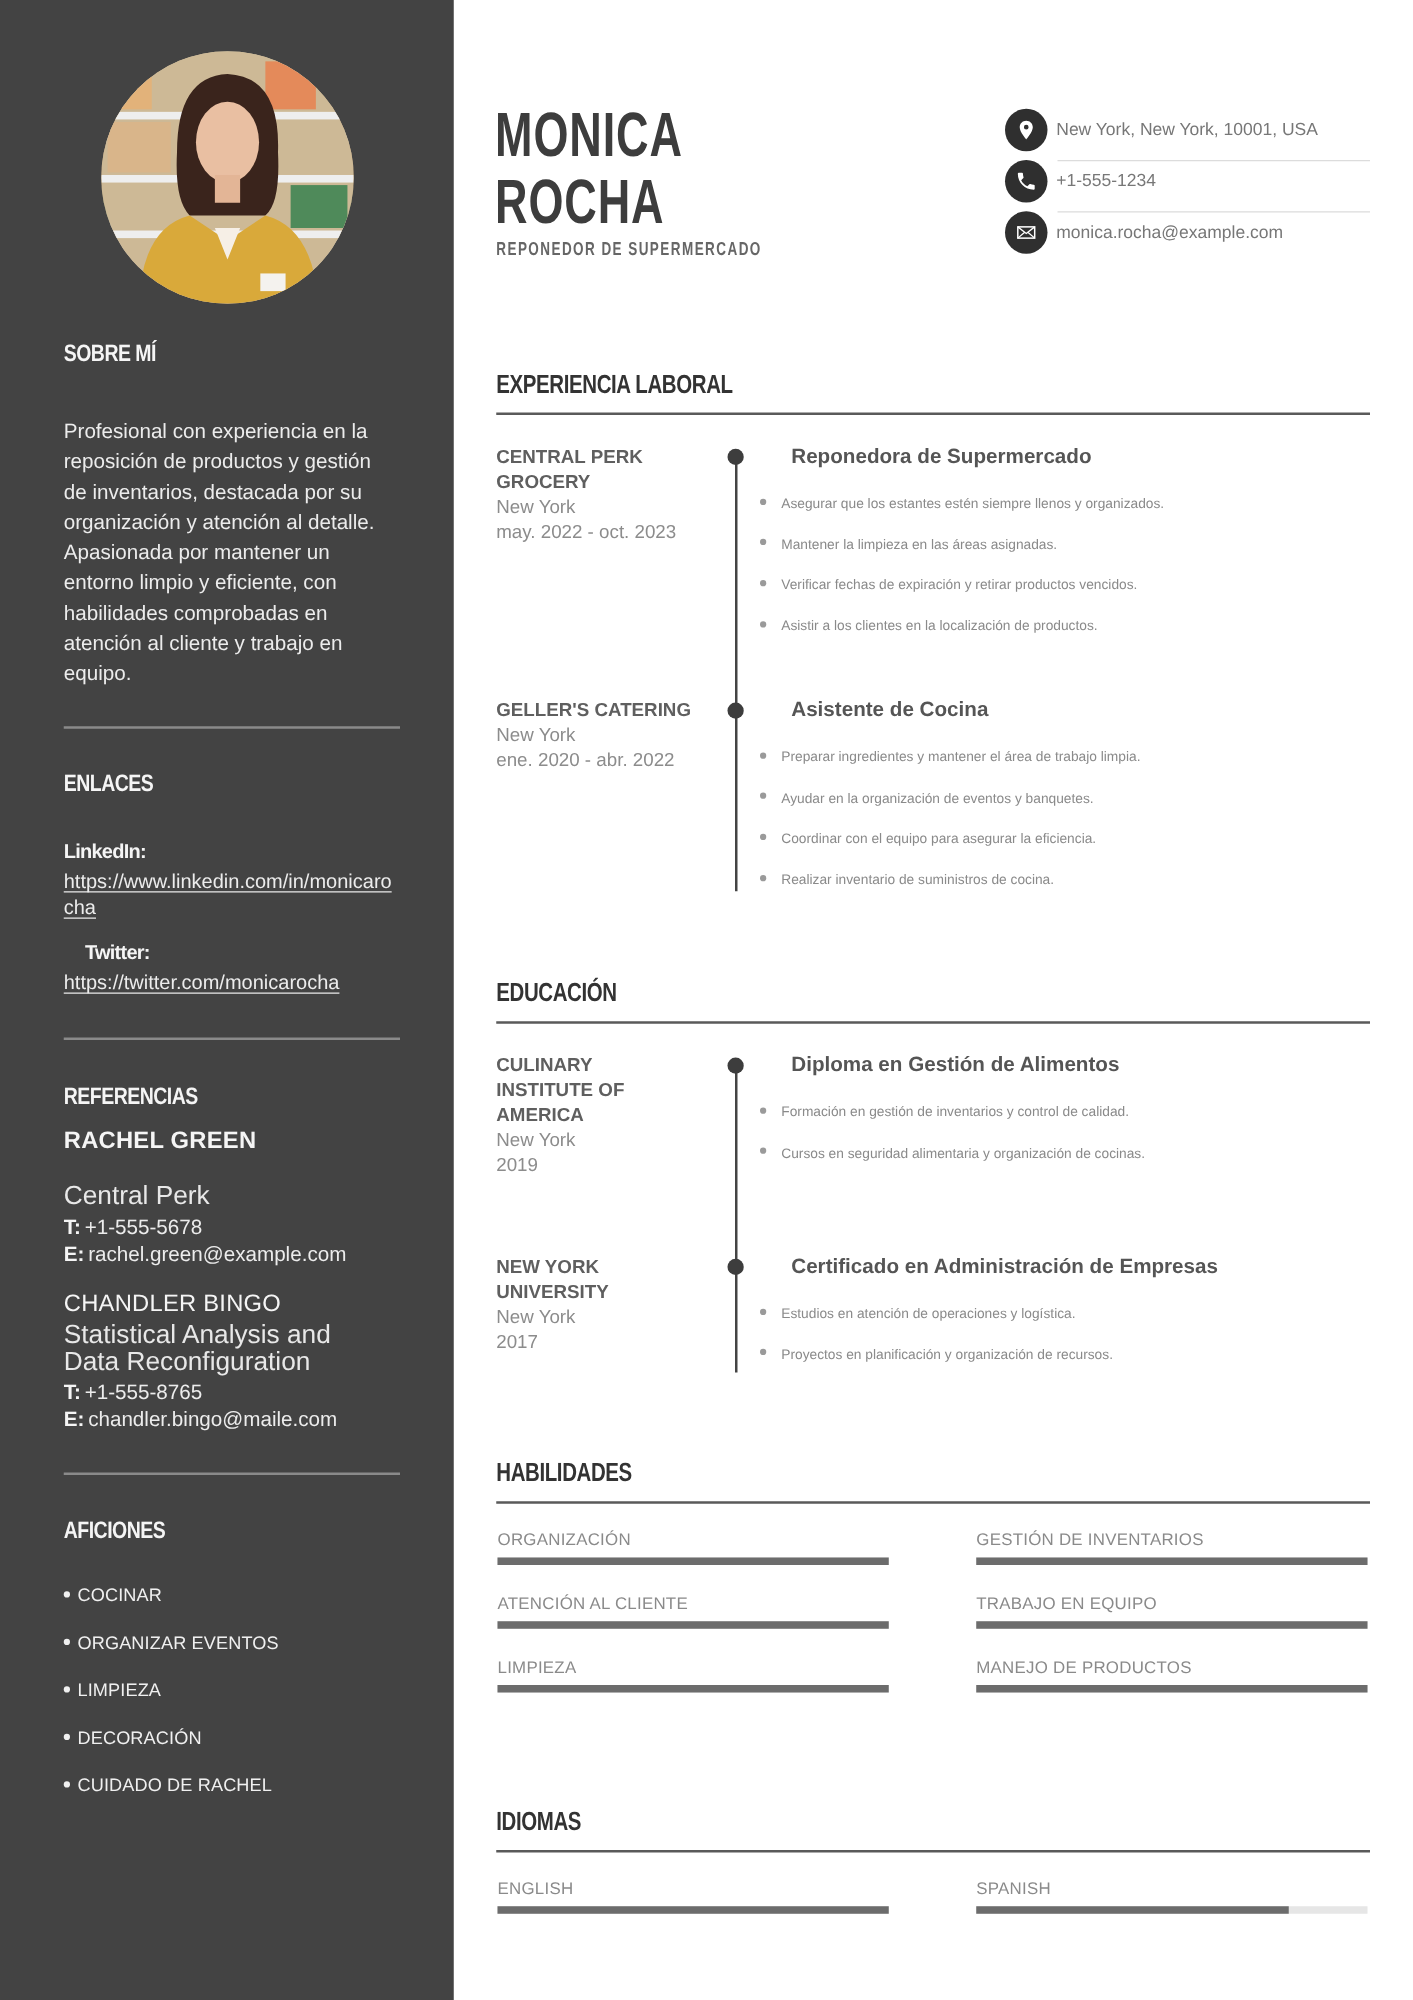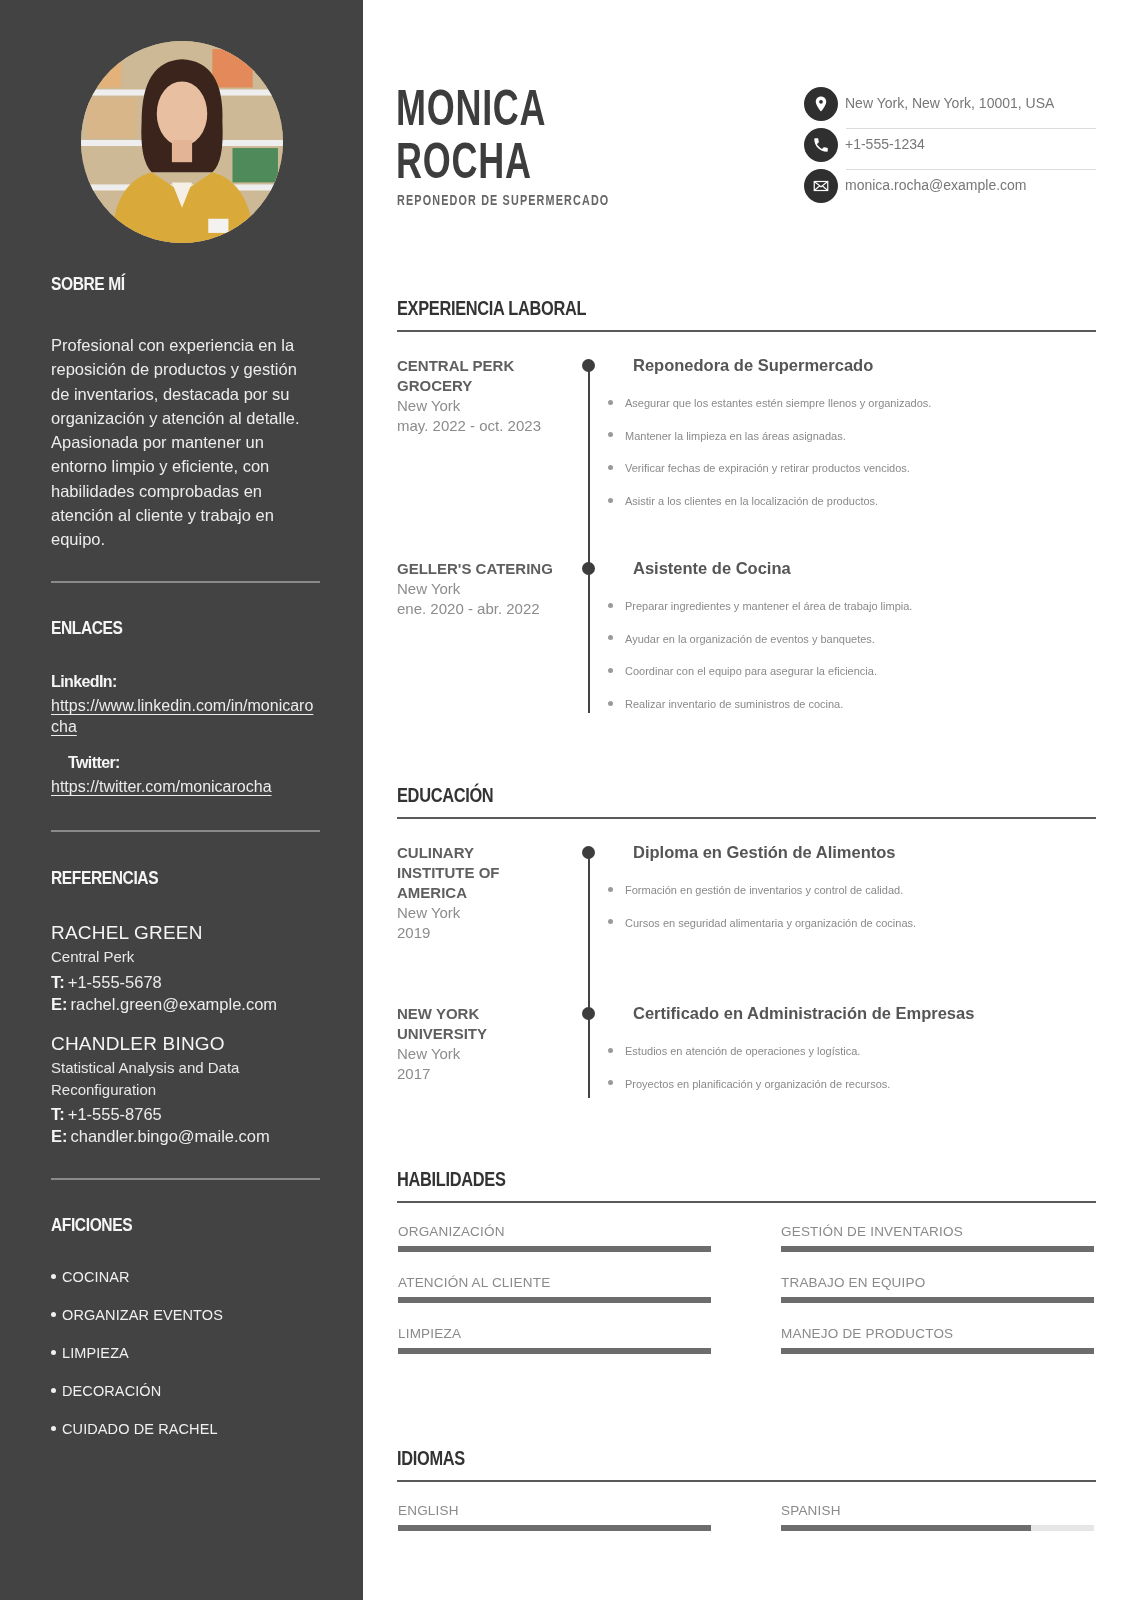--- a/index.html
+++ b/index.html
@@ -14,21 +14,21 @@
   .side-h { position: absolute; left: 51px; font-family: "Liberation Sans Narrow", "Liberation Sans", sans-serif; font-weight: bold;
     font-size: 19px; letter-spacing: -0.5px; color: #f5f5f5; transform: scaleX(0.82); transform-origin: left center; }
   .side-divider { position: absolute; left: 51px; width: 269px; height: 2px; background: #8a8a8a; }
 
   .about { position: absolute; left: 51px; top: 333px; width: 268px; font-size: 16.5px; line-height: 24.3px; color: #ececec; }
 
   .link-label { position: absolute; left: 51px; font-size: 16px; font-weight: bold; color: #f5f5f5; letter-spacing: -0.6px; }
   .link-url { position: absolute; left: 51px; width: 265px; font-size: 16px; line-height: 21px; color: #ececec; text-decoration: underline; text-underline-offset: 3px; word-break: break-all; }
 
   .ref-name { position: absolute; left: 51px; font-size: 19px; color: #f5f5f5; letter-spacing: 0.2px; }
-  .ref-org { position: absolute; left: 51px; width: 260px; font-size: 15px; line-height: 22px; color: #e8e8e8; }
+  .ref-org { position: absolute; left: 51px; width: 260px; font-size: 21px; line-height: 22px; color: #e8e8e8; }
   .ref-line { position: absolute; left: 51px; font-size: 16.5px; color: #ececec; }
   .ref-line b { font-weight: bold; color: #f5f5f5; margin-right: 3px; }
 
   .hobby { position: absolute; left: 51px; font-size: 14.5px; color: #f0f0f0; letter-spacing: 0.1px; }
   .hobby .dot { display: inline-block; width: 5px; height: 5px; border-radius: 50%; background: #f0f0f0; margin-right: 6px; vertical-align: middle; position: relative; top: -2px; }
 
   
   .name { position: absolute; left: 396px; top: 82px; font-family: "Liberation Sans Narrow", "Liberation Sans", sans-serif; font-weight: bold;
     font-size: 50px; line-height: 53px; color: #3d3d3d; letter-spacing: 1px; transform: scaleX(0.72); transform-origin: left top; }
   .role { position: absolute; left: 397px; top: 191px; font-family: "Liberation Sans Narrow", "Liberation Sans", sans-serif; font-weight: bold; font-size: 15px;
@@ -87,21 +87,21 @@
   <div class="side-divider" style="top:581px;"></div>
 
   <div class="side-h" style="top:617px;">ENLACES</div>
   <div class="link-label" style="top:673px;">LinkedIn:</div>
   <a class="link-url" style="top:695px;">https://www.linkedin.com/in/monicarocha</a>
   <div class="link-label" style="top:754px;margin-left:17px;">Twitter:</div>
   <a class="link-url" style="top:776px;">https://twitter.com/monicarocha</a>
   <div class="side-divider" style="top:830px;"></div>
 
   <div class="side-h" style="top:867px;">REFERENCIAS</div>
-  <div class="ref-name" style="top:922px;">RACHEL GREEN</div>
+  <div class="ref-name" style="top:902px;font-weight:bold;">RACHEL GREEN</div>
   <div class="ref-org" style="top:946px;">Central Perk</div>
   <div class="ref-line" style="top:973px;"><b>T:</b><span>+1-555-5678</span></div>
   <div class="ref-line" style="top:995px;"><b>E:</b><span>rachel.green@example.com</span></div>
 
   <div class="ref-name" style="top:1033px;text-align:center;">CHANDLER BINGO</div>
   <div class="ref-org" style="top:1057px;">Statistical Analysis and Data Reconfiguration</div>
   <div class="ref-line" style="top:1105px;"><b>T:</b><span>+1-555-8765</span></div>
   <div class="ref-line" style="top:1127px;"><b>E:</b><span>chandler.bingo@maile.com</span></div>
   <div class="side-divider" style="top:1178px;"></div>
 

